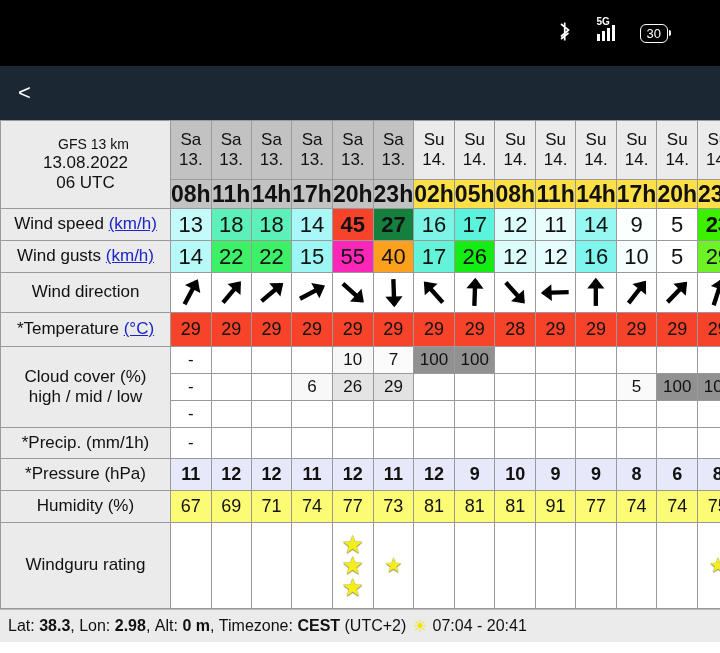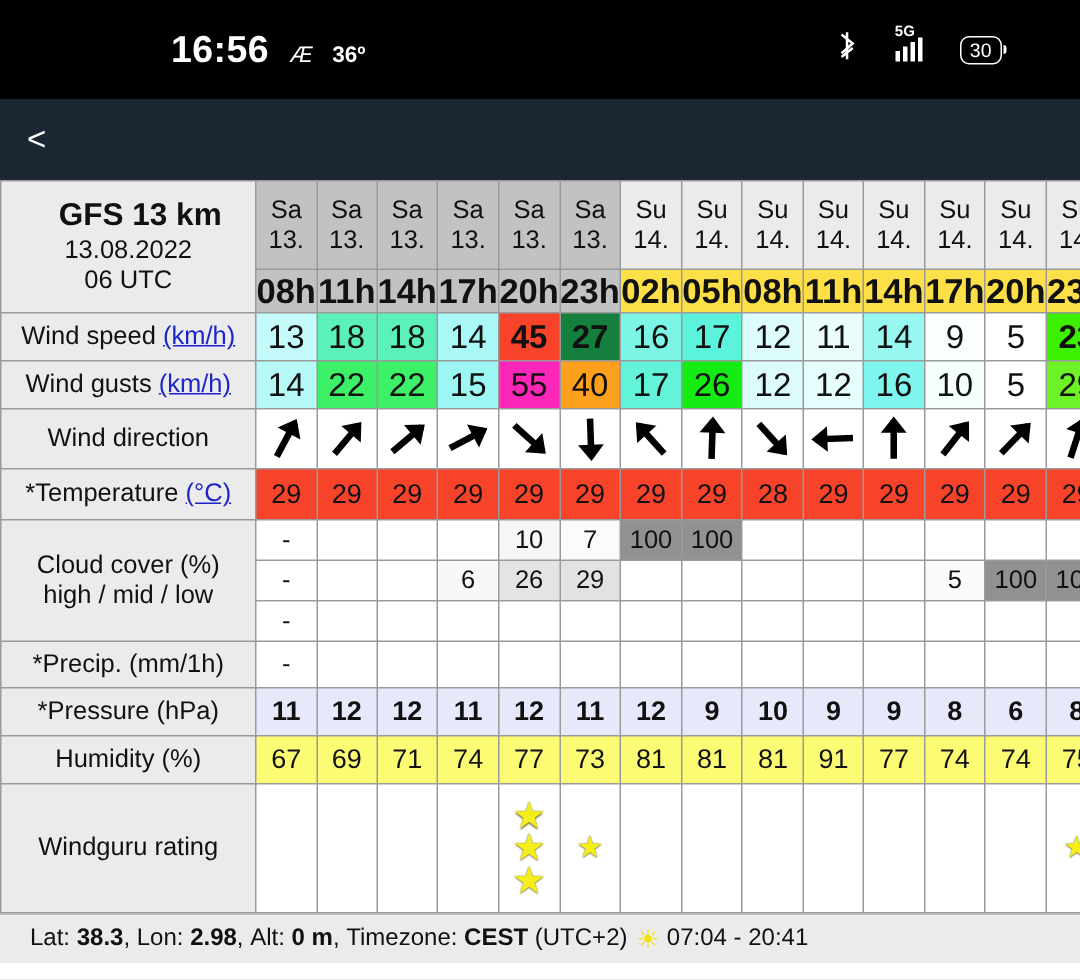--- a/index.html
+++ b/index.html
@@ -71,21 +71,21 @@
   
   th.day {
     height: 58px; font-size: 17px; font-weight: 400; line-height: 1.2;
   }
   th.day.sat { background: #c2c2c2; }
   th.day.sun { background: #ebebeb; }
   th.hour { height: 28px; font-size: 23px; }
   th.hour.sat { background: #c2c2c2; }
   th.hour.sun { background: #fde047; }
 
-  .model-name { font-size: 21px; font-weight: 700; padding-left: 16px; }
+  .model-name { font-size: 14px; font-weight: 400; padding-left: 16px; }
   .model-sub { font-size: 17px; font-weight: 400; }
 
   .unit-link { color: #1b25c8; text-decoration: underline; font-weight: 400; }
 
   tr.r-wind td.cell, tr.r-gust td.cell { height: 31px; font-size: 22px; }
   tr.r-gust td.cell { font-weight: 400; }
   td.bold { font-weight: 700; }
 
   tr.r-dir td.cell { height: 39px; background: #ffffff; }
   .arrow { display:block; width:100%; height:100%; }
@@ -102,36 +102,31 @@
   tr.r-rating td.cell { height: 85px; background: #ffffff; vertical-align: middle; }
   td.rating-label { height: 85px; }
   .stars { display: flex; flex-direction: column; align-items: center; justify-content: center; gap: 1px; }
   .star { font-size: 25px; line-height: 0.82; color: #f5ee1a;
           text-shadow: 0 1px 1px #8a8a55, 0 0 1px #6b6b3a; }
   .star.small { font-size: 20px; }
 
   
   #footer {
     height: 33px; background: #ebebeb; color: #111111;
-    display: flex; align-items: center; padding-left: 20px;
+    display: flex; align-items: center; padding-left: 8px;
     font-size: 16px; border-top: 1px solid #b9b9b9;
     white-space: nowrap;
   }
   #footer b { font-weight: 700; }
   #sun-icon { margin: 0 5px 0 6px; font-size: 17px; color: #f2e20a; }
 </style>
 </head>
 <body>
 
 <div id="status-bar">
-  <div id="status-left">
-    <span id="status-clock">16:56</span>
-    <span id="status-ae">Æ</span>
-    <span id="status-temp">36º</span>
-  </div>
   <div id="status-right">
     <span>
       <svg width="14" height="19" viewBox="0 0 14 19">
           <path d="M3 2 L10.5 8 L3 14.5 M6.7 0.5 L6.7 18.5 M3 17 L10.5 11" stroke="#ffffff" stroke-width="1.7" fill="none"></path>
         </svg>
     </span>
     <span id="sig-wrap">
       <span id="net-label">5G</span>
       <span class="sig-bars">
           <i></i>

